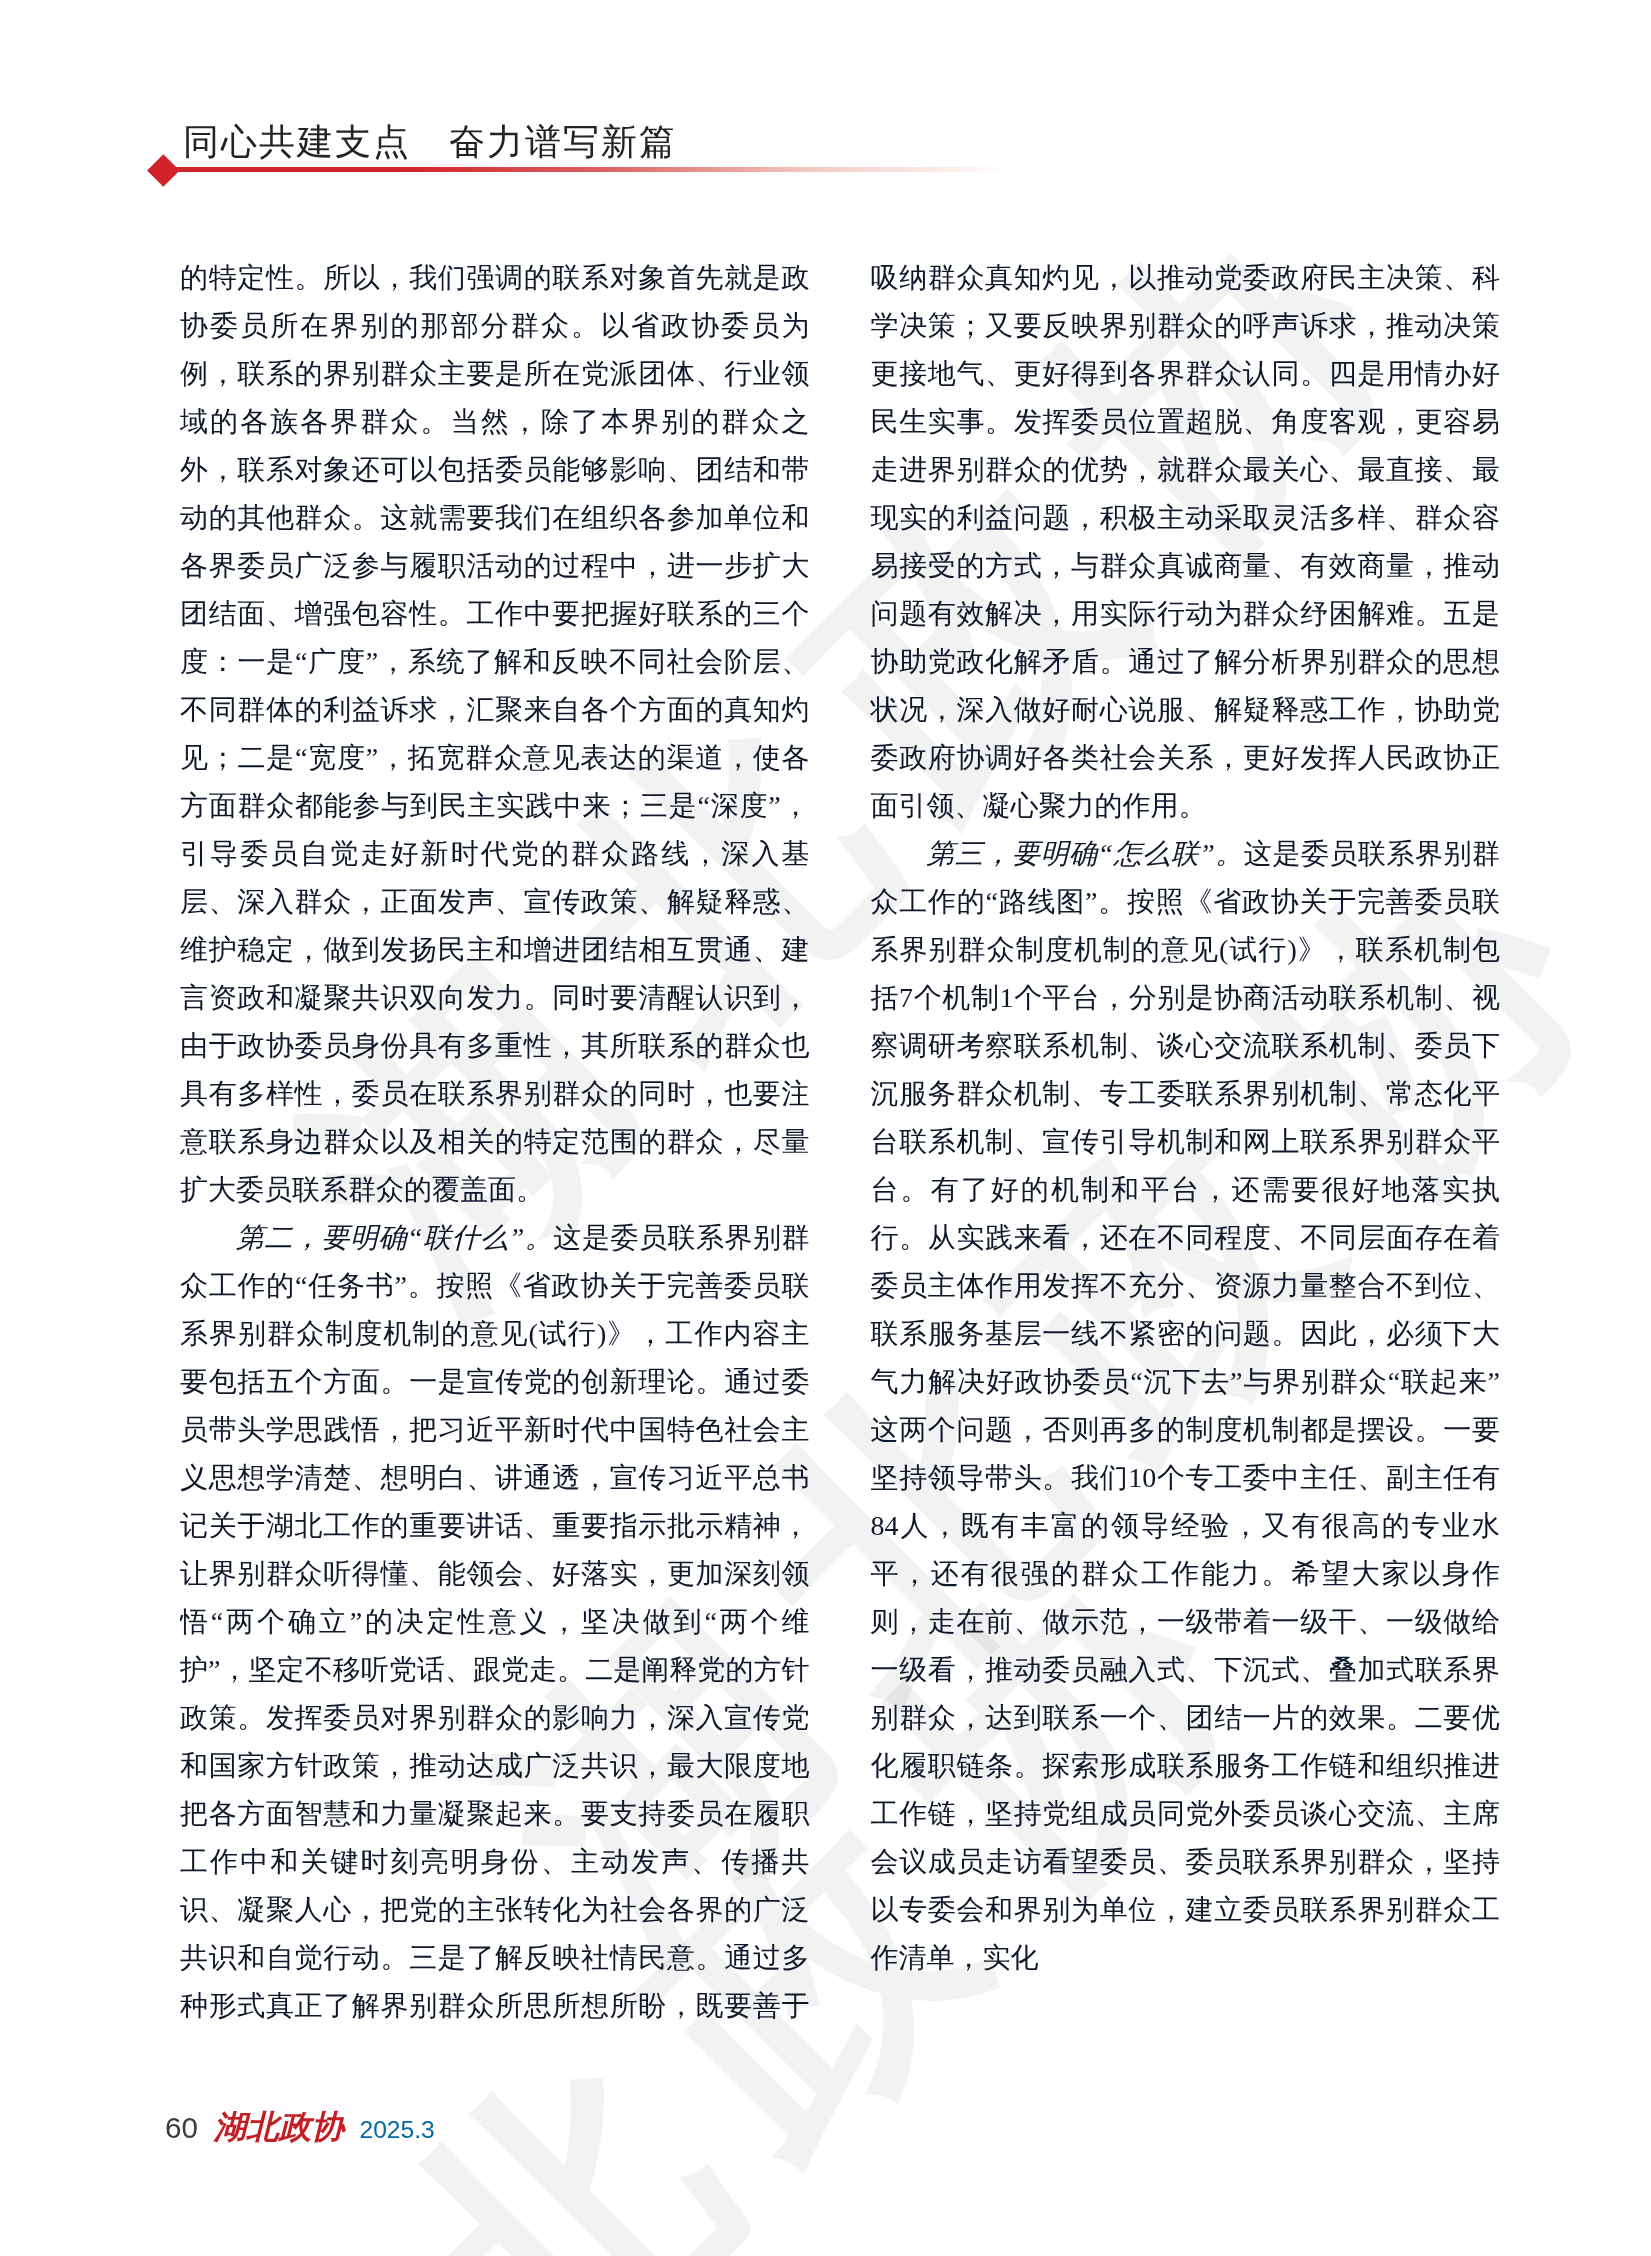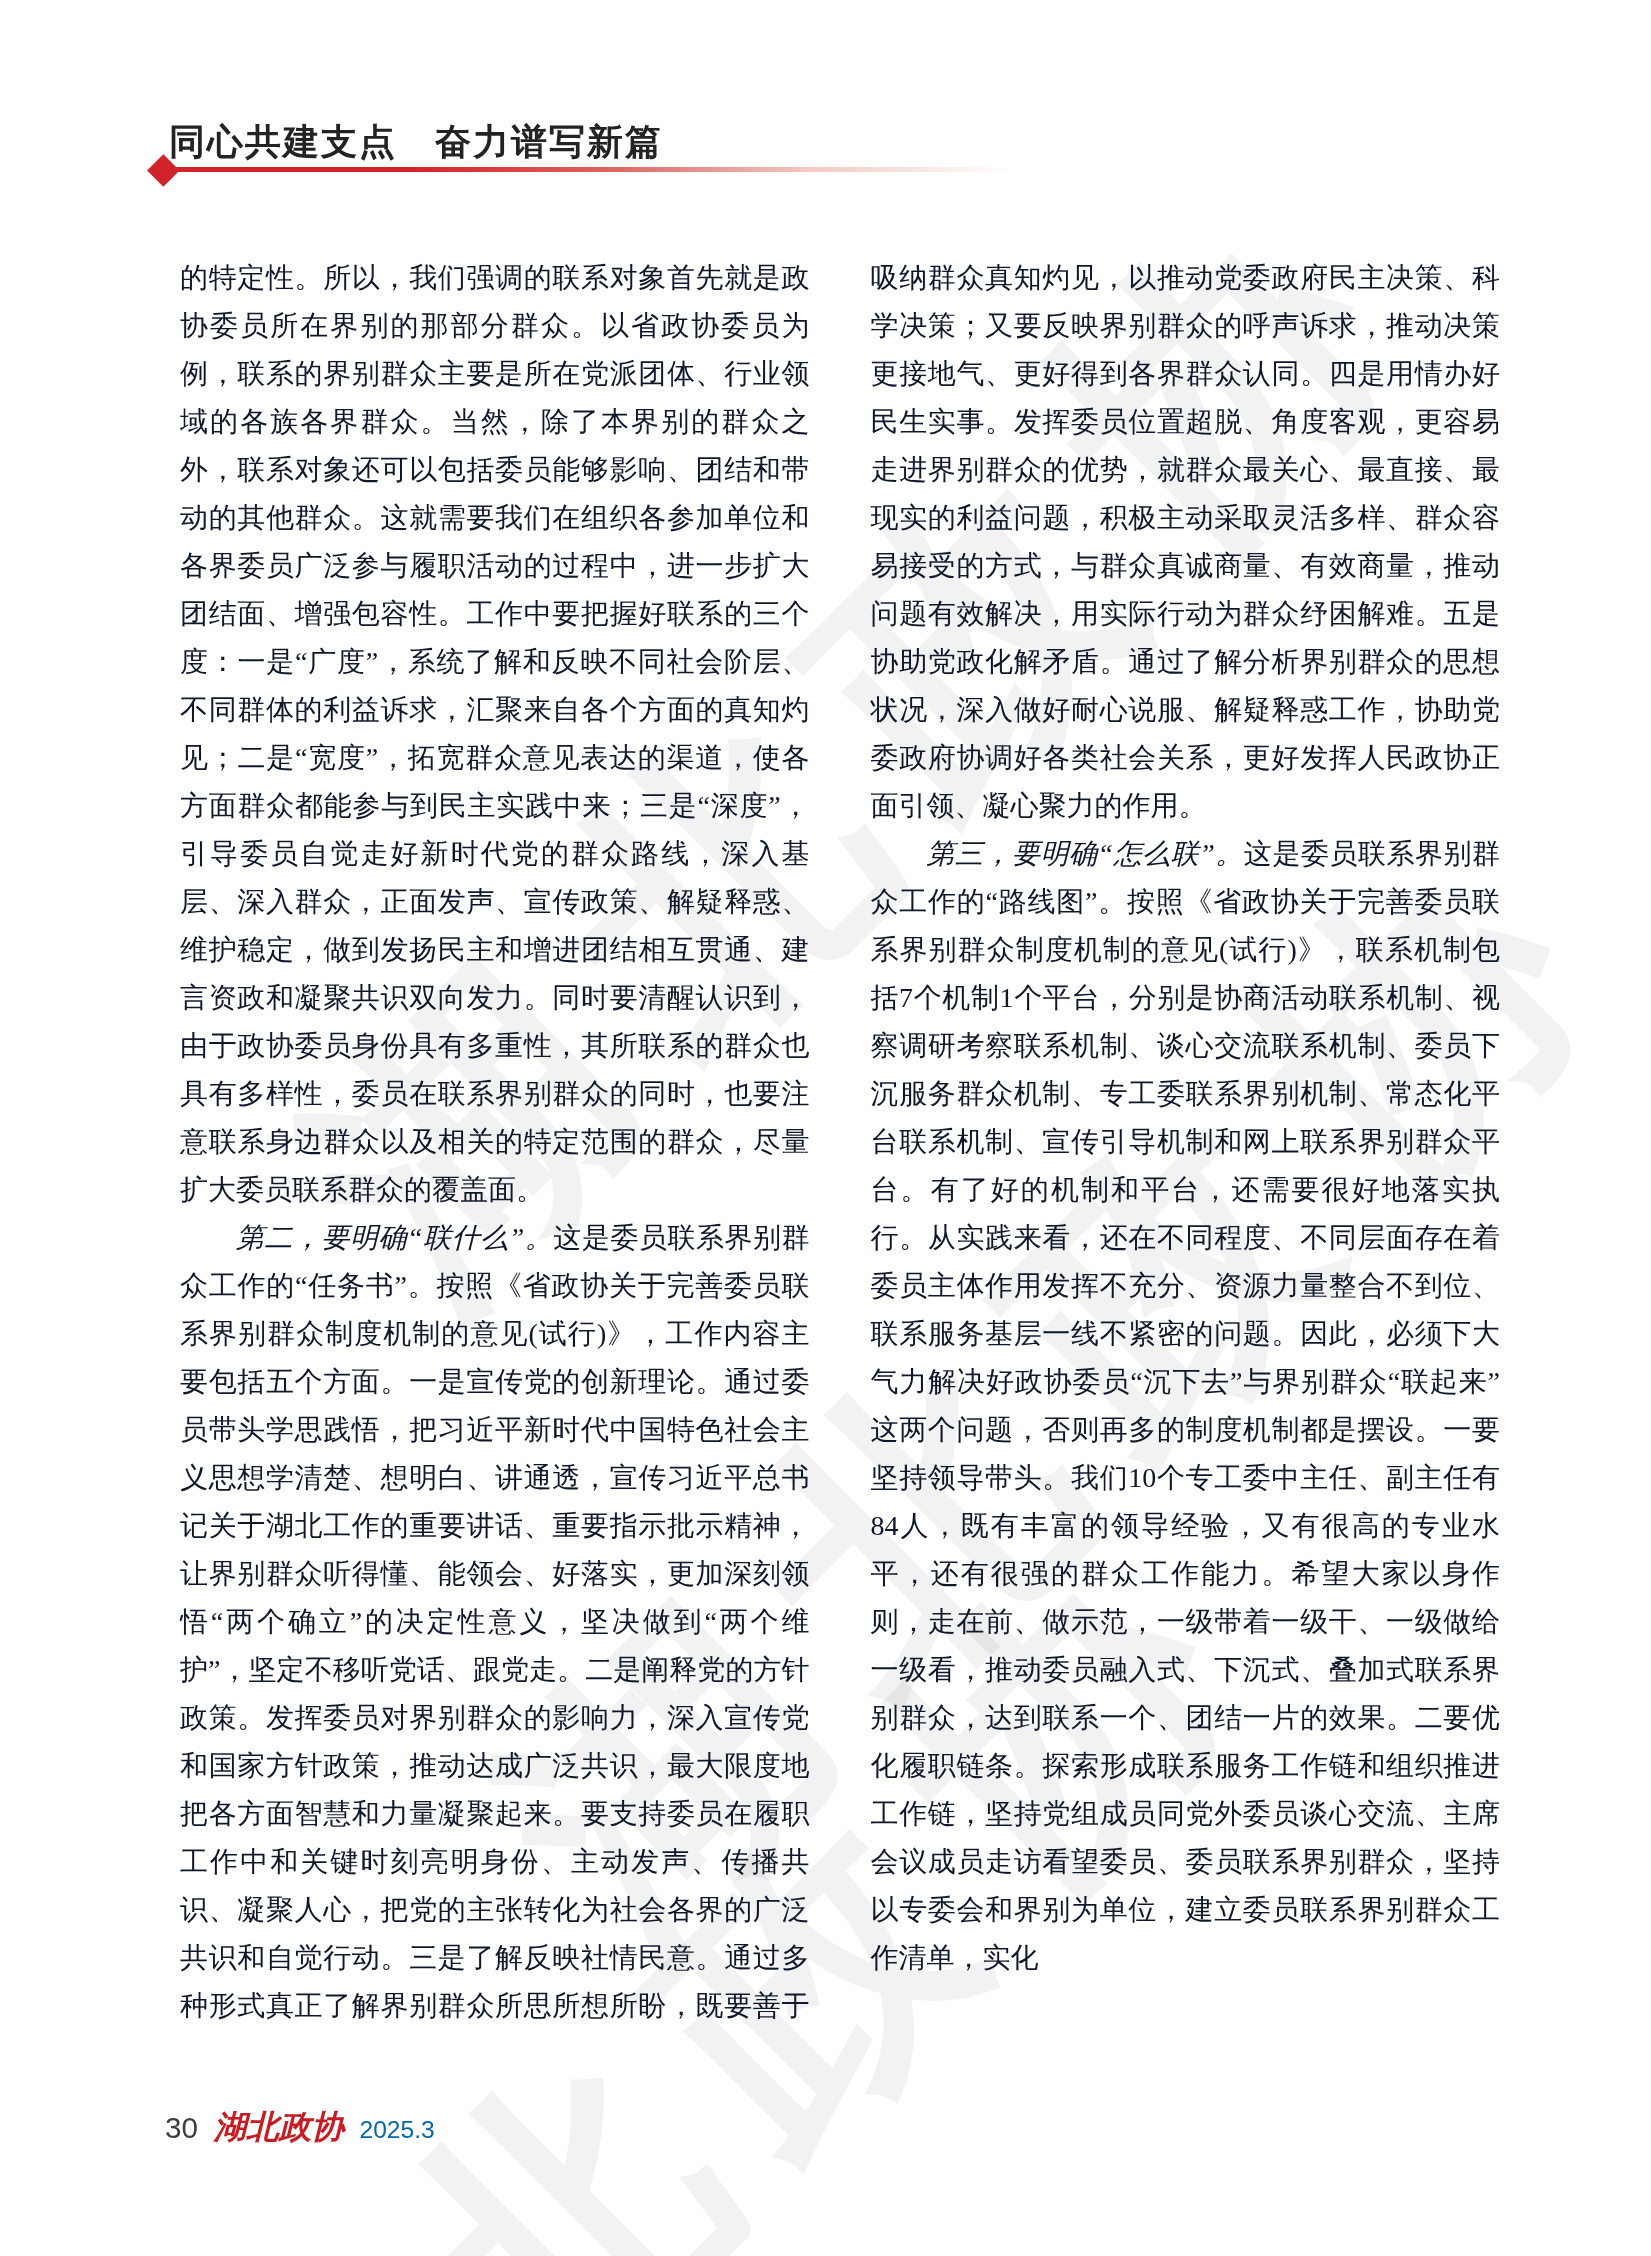--- a/index.html
+++ b/index.html
@@ -21,23 +21,23 @@
     color:rgba(70,70,70,0.07);
     white-space:nowrap;
     transform:rotate(-45deg);
     transform-origin:0 0;
   }
   .wm-a{left:227px;top:1103px;}
   .wm-b{left:424px;top:1744px;}
   .wm-c{left:69px;top:2443px;}
   
   .header-title{
-    position:absolute;left:169px;top:118px;z-index:2;
+    position:absolute;left:183px;top:118px;z-index:2;
     font-family:"Liberation Sans", sans-serif;
-    font-weight:bold;
+    font-weight:normal;
     font-size:36px;
     letter-spacing:2px;
     color:#232323;
   }
   .diamond{
     position:absolute;left:152px;top:159px;z-index:2;
     width:22.7px;height:22.7px;
     background:#d1232a;
     transform:rotate(45deg);
   }
@@ -100,19 +100,19 @@
   <div class="diamond"></div>
   <div class="rule-line"></div>
 
   <div class="article">
     <p><span class="lead"></span><span>的特定性。所以，我们强调的联系对象首先就是政协委员所在界别的那部分群众。以省政协委员为例，联系的界别群众主要是所在党派团体、行业领域的各族各界群众。当然，除了本界别的群众之外，联系对象还可以包括委员能够影响、团结和带动的其他群众。这就需要我们在组织各参加单位和各界委员广泛参与履职活动的过程中，进一步扩大团结面、增强包容性。工作中要把握好联系的三个度：一是“广度”，系统了解和反映不同社会阶层、不同群体的利益诉求，汇聚来自各个方面的真知灼见；二是“宽度”，拓宽群众意见表达的渠道，使各方面群众都能参与到民主实践中来；三是“深度”，引导委员自觉走好新时代党的群众路线，深入基层、深入群众，正面发声、宣传政策、解疑释惑、维护稳定，做到发扬民主和增进团结相互贯通、建言资政和凝聚共识双向发力。同时要清醒认识到，由于政协委员身份具有多重性，其所联系的群众也具有多样性，委员在联系界别群众的同时，也要注意联系身边群众以及相关的特定范围的群众，尽量扩大委员联系群众的覆盖面。</span></p>
     <p class="indent"><span class="lead">第二，要明确“联什么”。</span><span>这是委员联系界别群众工作的“任务书”。按照《省政协关于完善委员联系界别群众制度机制的意见(试行)》，工作内容主要包括五个方面。一是宣传党的创新理论。通过委员带头学思践悟，把习近平新时代中国特色社会主义思想学清楚、想明白、讲通透，宣传习近平总书记关于湖北工作的重要讲话、重要指示批示精神，让界别群众听得懂、能领会、好落实，更加深刻领悟“两个确立”的决定性意义，坚决做到“两个维护”，坚定不移听党话、跟党走。二是阐释党的方针政策。发挥委员对界别群众的影响力，深入宣传党和国家方针政策，推动达成广泛共识，最大限度地把各方面智慧和力量凝聚起来。要支持委员在履职工作中和关键时刻亮明身份、主动发声、传播共识、凝聚人心，把党的主张转化为社会各界的广泛共识和自觉行动。三是了解反映社情民意。通过多种形式真正了解界别群众所思所想所盼，既要善于吸纳群众真知灼见，以推动党委政府民主决策、科学决策；又要反映界别群众的呼声诉求，推动决策更接地气、更好得到各界群众认同。四是用情办好民生实事。发挥委员位置超脱、角度客观，更容易走进界别群众的优势，就群众最关心、最直接、最现实的利益问题，积极主动采取灵活多样、群众容易接受的方式，与群众真诚商量、有效商量，推动问题有效解决，用实际行动为群众纾困解难。五是协助党政化解矛盾。通过了解分析界别群众的思想状况，深入做好耐心说服、解疑释惑工作，协助党委政府协调好各类社会关系，更好发挥人民政协正面引领、凝心聚力的作用。</span></p>
     <p class="indent"><span class="lead">第三，要明确“怎么联”。</span><span>这是委员联系界别群众工作的“路线图”。按照《省政协关于完善委员联系界别群众制度机制的意见(试行)》，联系机制包括7个机制1个平台，分别是协商活动联系机制、视察调研考察联系机制、谈心交流联系机制、委员下沉服务群众机制、专工委联系界别机制、常态化平台联系机制、宣传引导机制和网上联系界别群众平台。有了好的机制和平台，还需要很好地落实执行。从实践来看，还在不同程度、不同层面存在着委员主体作用发挥不充分、资源力量整合不到位、联系服务基层一线不紧密的问题。因此，必须下大气力解决好政协委员“沉下去”与界别群众“联起来”这两个问题，否则再多的制度机制都是摆设。一要坚持领导带头。我们10个专工委中主任、副主任有84人，既有丰富的领导经验，又有很高的专业水平，还有很强的群众工作能力。希望大家以身作则，走在前、做示范，一级带着一级干、一级做给一级看，推动委员融入式、下沉式、叠加式联系界别群众，达到联系一个、团结一片的效果。二要优化履职链条。探索形成联系服务工作链和组织推进工作链，坚持党组成员同党外委员谈心交流、主席会议成员走访看望委员、委员联系界别群众，坚持以专委会和界别为单位，建立委员联系界别群众工作清单，实化</span></p>
   </div>
 
   <div class="footer">
-    <span class="pagenum">30</span>
+    <span class="pagenum">60</span>
     <span class="logo-script">湖北政协</span>
     <span class="issue">2025.3</span>
   </div>
 
 </div>
 
 
 </body></html>

